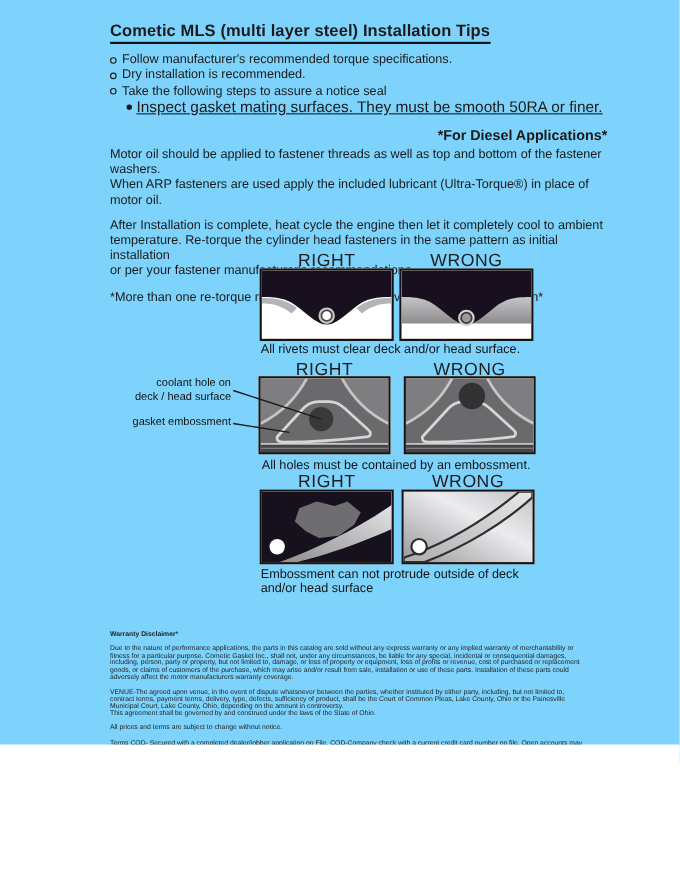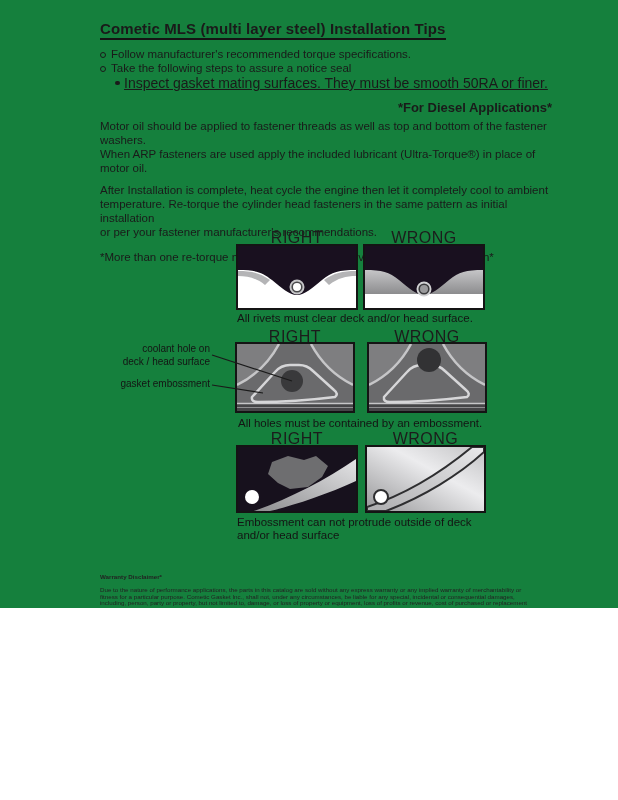--- a/index.html
+++ b/index.html
@@ -1,17 +1,17 @@
 <!DOCTYPE html>
 <html><head>
 <meta charset="utf-8">
 <style>
   html,body{margin:0;padding:0;background:#ffffff;}
   .page{
-    position:relative;width:618px;height:608px;background:#15803d;overflow:hidden;
+    position:relative;width:618px;height:677px;background:#7dd3fc;overflow:hidden;
     font-family:"Liberation Sans","DejaVu Sans",sans-serif;color:#1a1a1a;
   }
   
   .content{position:absolute;left:100px;top:20px;width:452px;}
   .title{font-size:15px;font-weight:bold;display:inline-block;border-bottom:2px solid #141414;
          padding-bottom:1px;margin:0 0 7px 0;letter-spacing:.1px;}
   .bullets{margin:0;padding:0;list-style:none;font-size:11.5px;line-height:14.4px;white-space:nowrap;}
   .bullets li{position:relative;padding-left:11px;}
   .bullets li::before{content:"";position:absolute;left:0;top:4.5px;width:4px;height:4px;
          border:1px solid #1a1a1a;border-radius:50%;}
@@ -38,20 +38,21 @@
 </style>
 </head>
 <body>
 
 <div class="page">
 
   <div class="content">
     <h1 class="title">Cometic MLS (multi layer steel) Installation Tips</h1>
     <ul class="bullets">
       <li>Follow manufacturer's recommended torque specifications.</li>
+      <li>Dry installation is recommended.</li>
       <li>Take the following steps to assure a notice seal</li>
     </ul>
     <ul class="subbullets">
       <li>Inspect gasket mating surfaces.  They must be smooth 50RA or finer.</li>
     </ul>
 
     <h2 class="section-heading">*For Diesel Applications*</h2>
     <p class="para">Motor oil should be applied to fastener threads as well as top and bottom of the fastener washers.
 When ARP fasteners are used apply the included lubricant (Ultra-Torque®) in place of motor oil.</p>
     <p class="para">After Installation is complete, heat cycle the engine then let it completely cool to ambient

